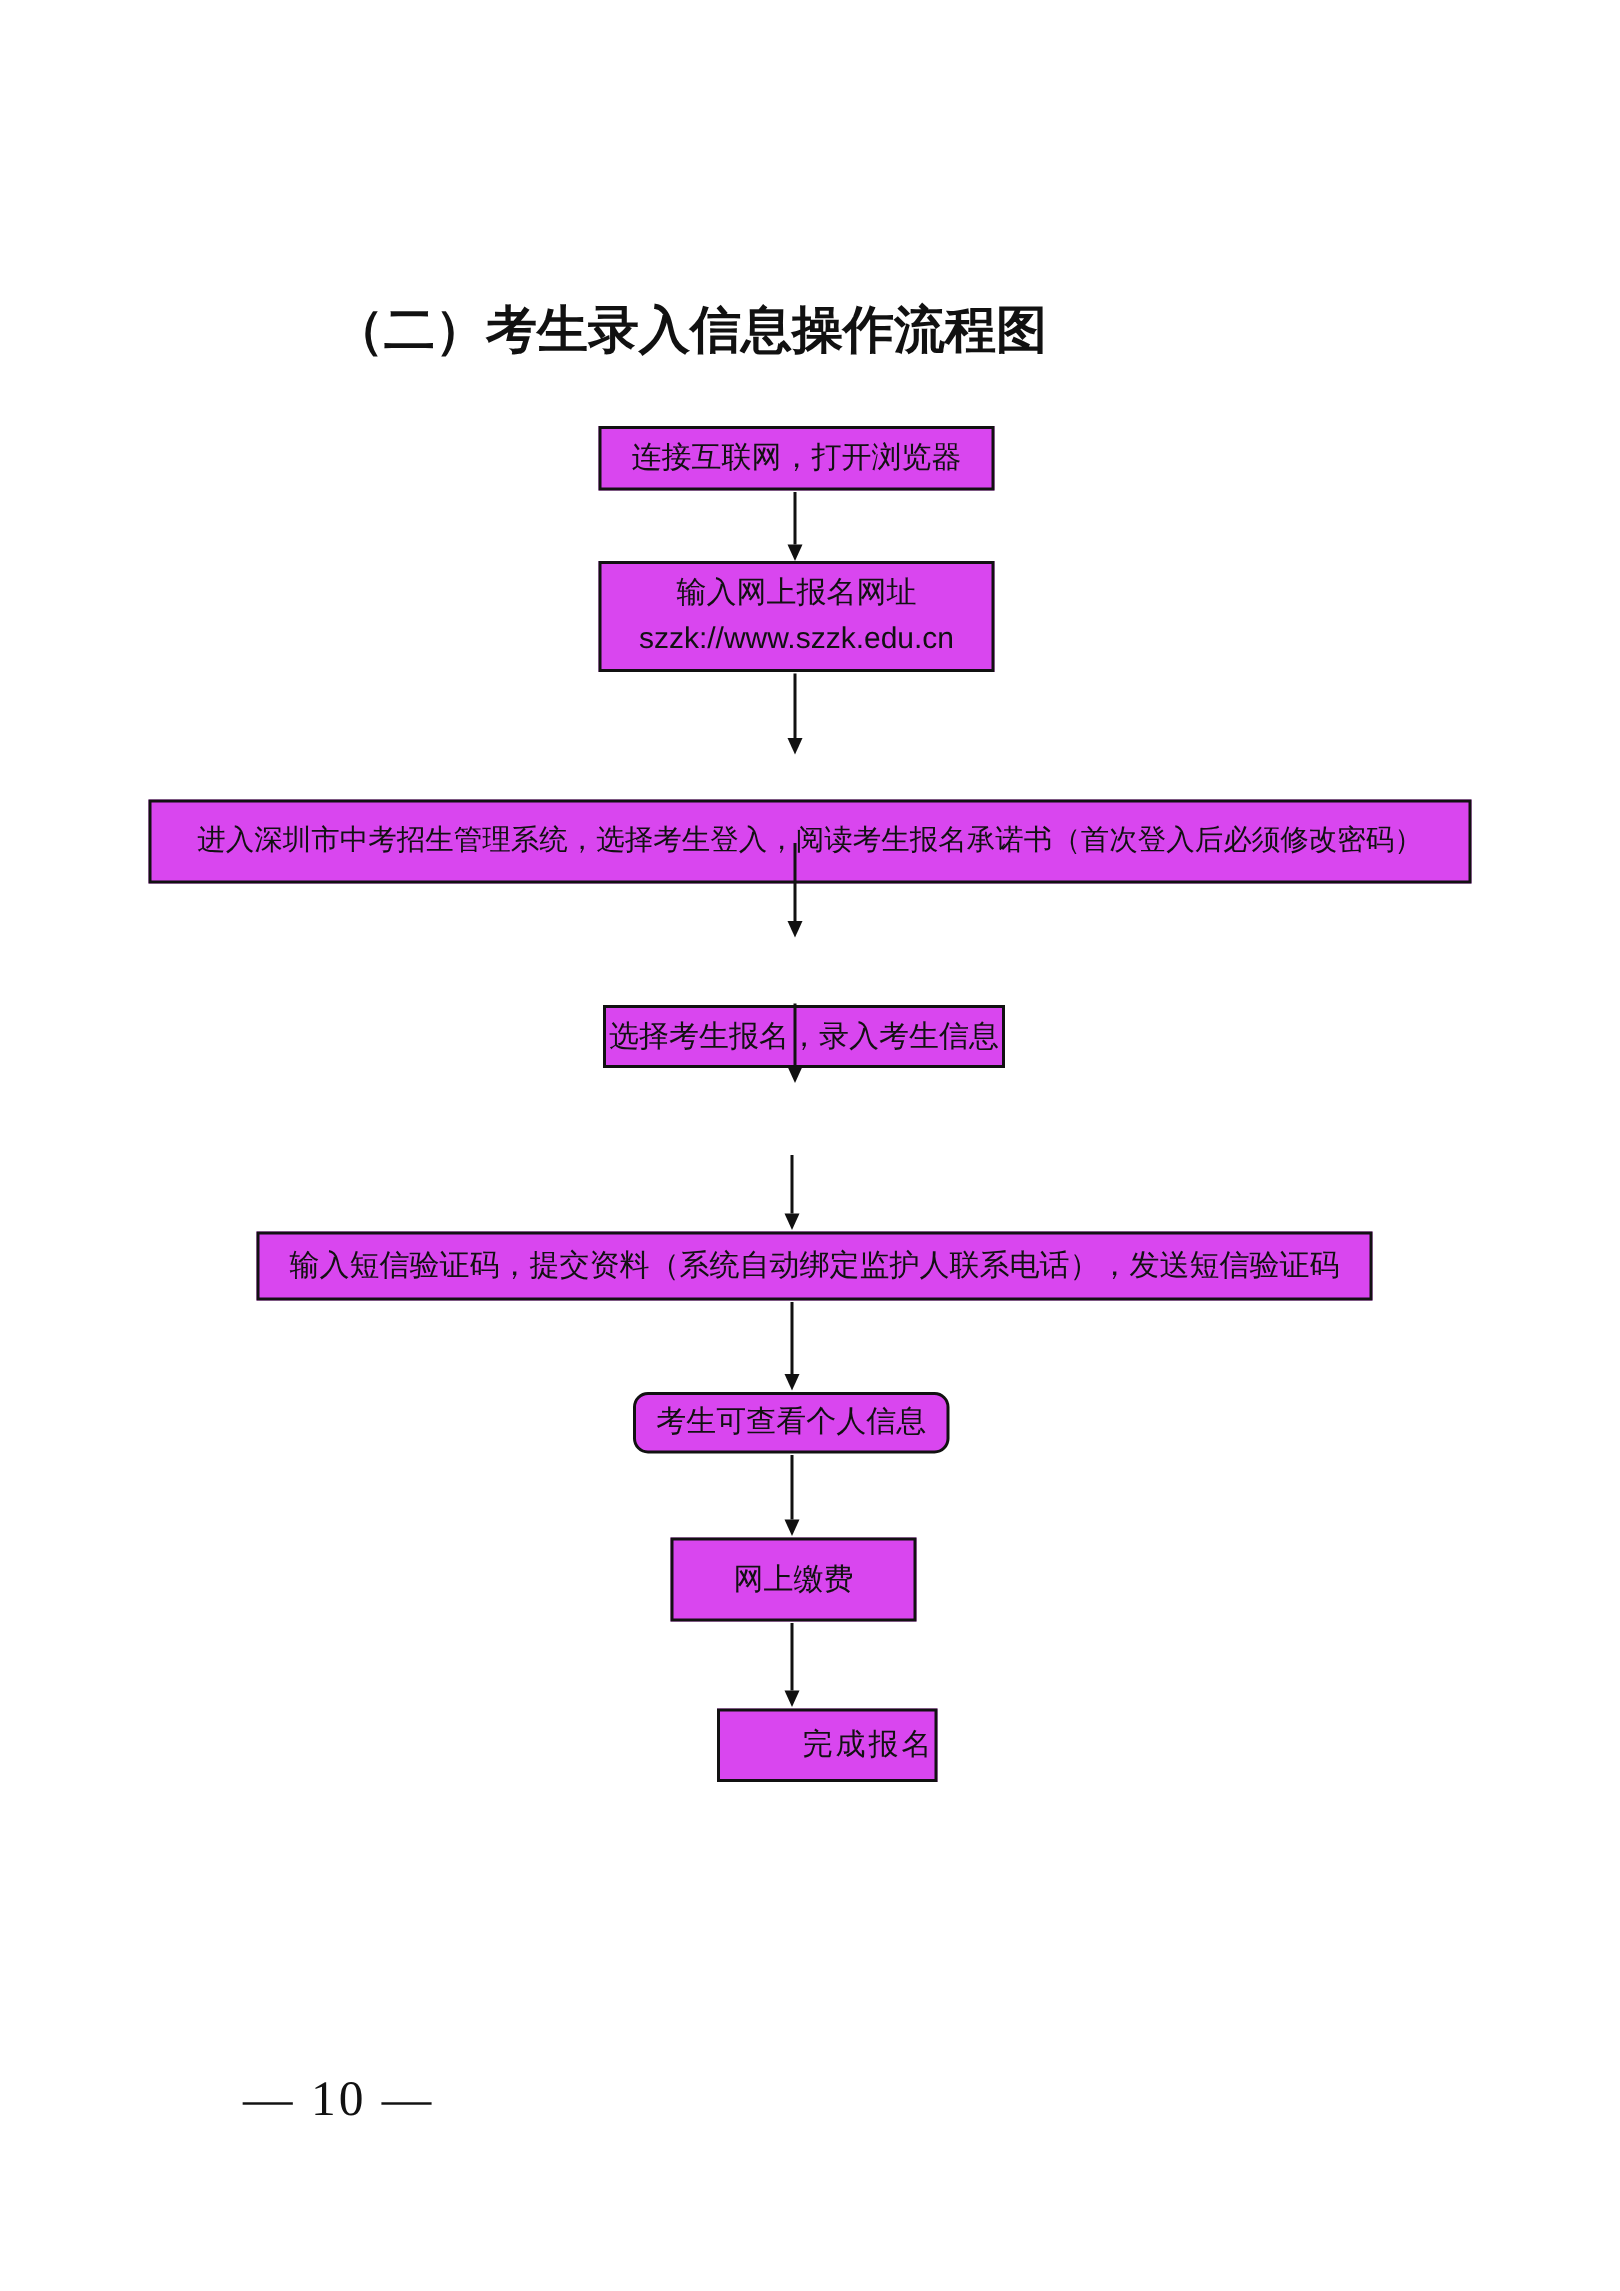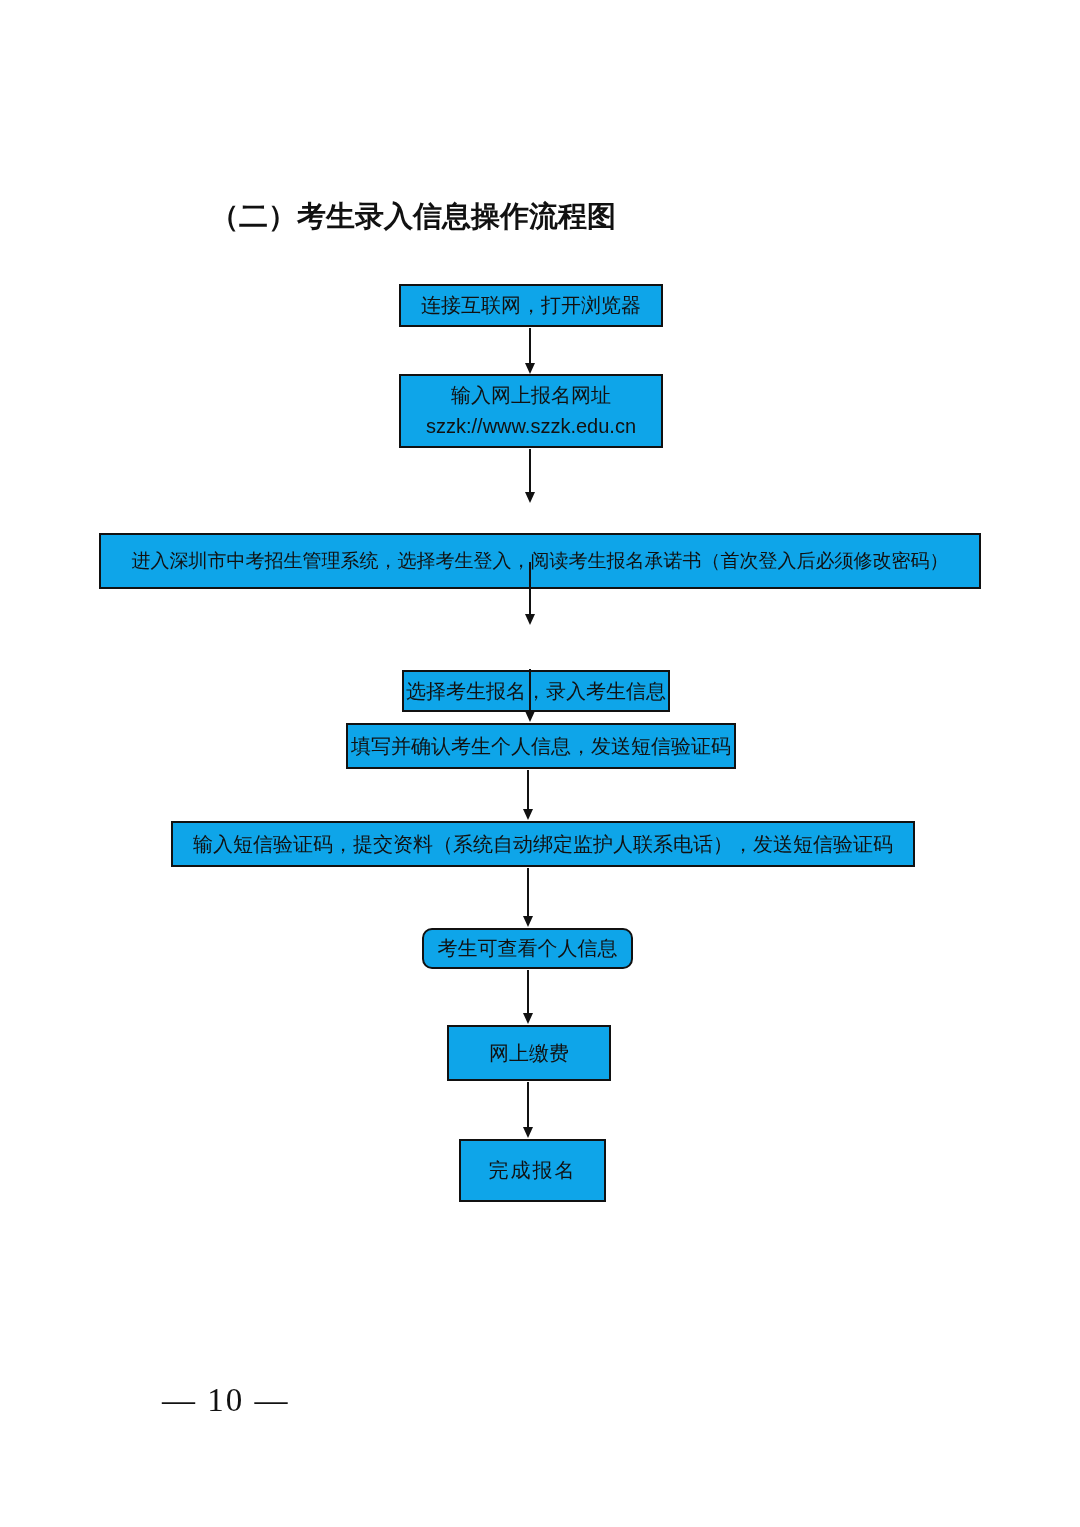--- a/index.html
+++ b/index.html
@@ -7,32 +7,32 @@
     position: relative;
     width: 1080px;
     height: 1527px;
     background: #ffffff;
     font-family: "Liberation Serif", "DejaVu Serif", serif;
     color: #111111;
     overflow: hidden;
   }
   .section-title {
     position: absolute;
-    left: 210px;
+    left: 222px;
     top: 197px;
-    font-size: 29px;
+    font-size: 34px;
     font-weight: bold;
     letter-spacing: 0px;
     white-space: nowrap;
   }
   .node {
     position: absolute;
     box-sizing: border-box;
     border: 2px solid #111111;
-    background: #0ea5e9;
+    background: #d946ef;
     display: flex;
     align-items: center;
     justify-content: center;
     text-align: center;
     font-size: 20px;
     line-height: 1.25;
     white-space: nowrap;
   }
   .node.multiline { flex-direction: column; white-space: nowrap; }
   .node.wide { font-size: 19px; margin-top: 28px; }
@@ -101,23 +101,20 @@
 
   <div class="node" style="left:402px; top:626px; width:268px; height:42px;margin-top:44px;">
     <span>选择考生报名，录入考生信息</span>
   </div>
 
   <div class="arrow" style="left:524px; top:669px; height:53px;">
     <div class="shaft"></div>
     <div class="head"></div>
   </div>
 
-  <div class="node" style="left:346px; top:723px; width:390px; height:46px;">
-    <span>填写并确认考生个人信息，发送短信验证码</span>
-  </div>
 
   <div class="arrow" style="left:522px; top:770px; height:50px;">
     <div class="shaft"></div>
     <div class="head"></div>
   </div>
 
   <div class="node" style="left:171px; top:821px; width:744px; height:46px;">
     <span>输入短信验证码，提交资料（系统自动绑定监护人联系电话），发送短信验证码</span>
   </div>
 
@@ -137,19 +134,19 @@
 
   <div class="node" style="left:447px; top:1025px; width:164px; height:56px;">
     <span>网上缴费</span>
   </div>
 
   <div class="arrow" style="left:522px; top:1082px; height:56px;">
     <div class="shaft"></div>
     <div class="head"></div>
   </div>
 
-  <div class="node" style="left:459px; top:1139px; width:147px; height:63px; letter-spacing:2px;">
+  <div class="node" style="left:478px; top:1139px; width:147px; height:49px; letter-spacing:2px;justify-content:flex-end;">
     <span>完成报名</span>
   </div>
 
   <div class="footer">— 10 —</div>
 
 </div>
 
 </body></html>

